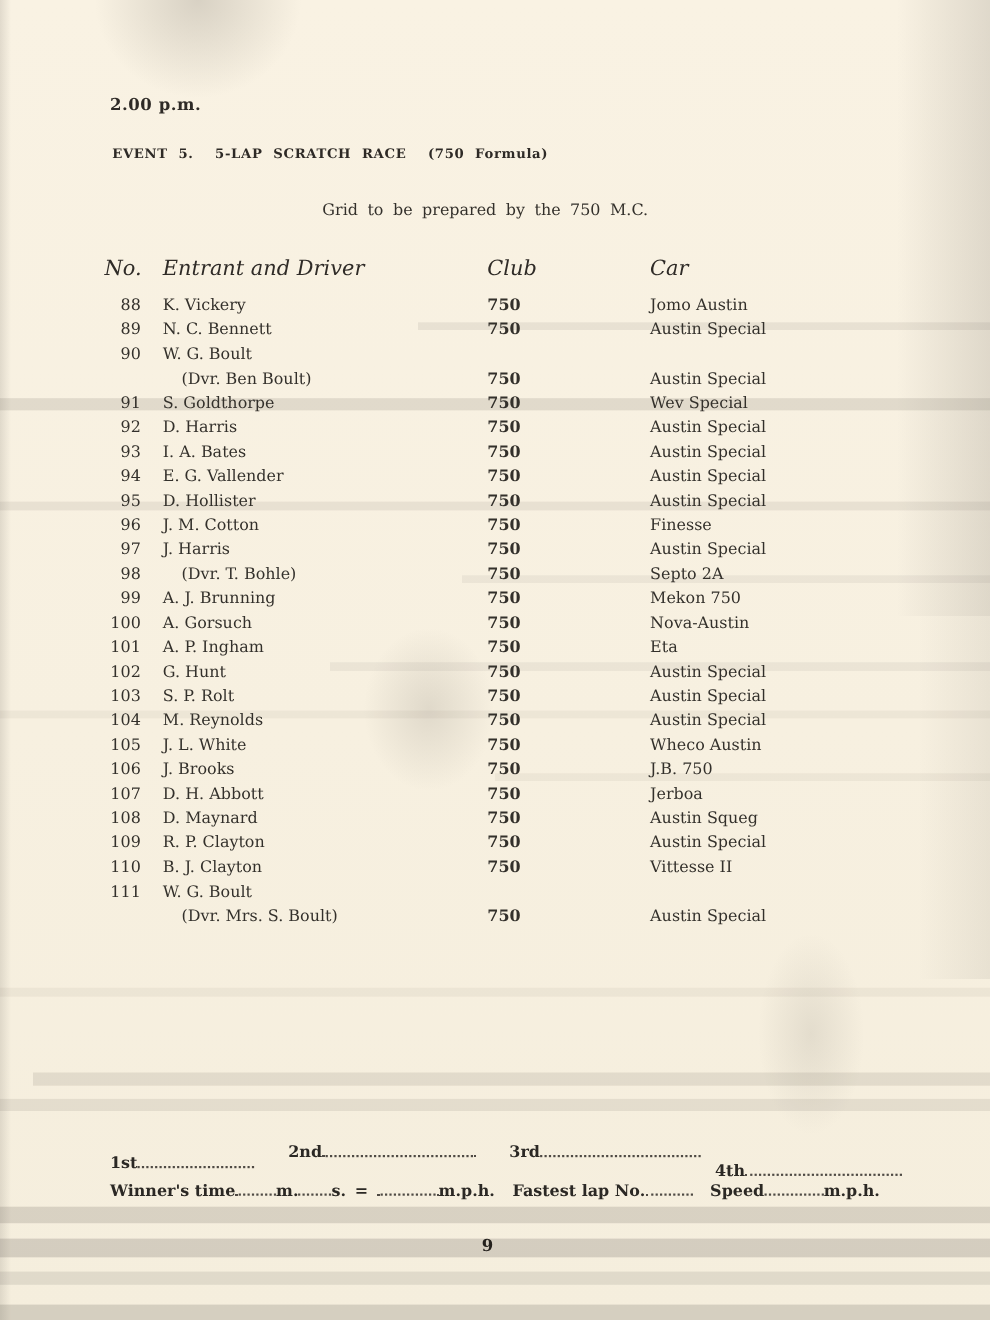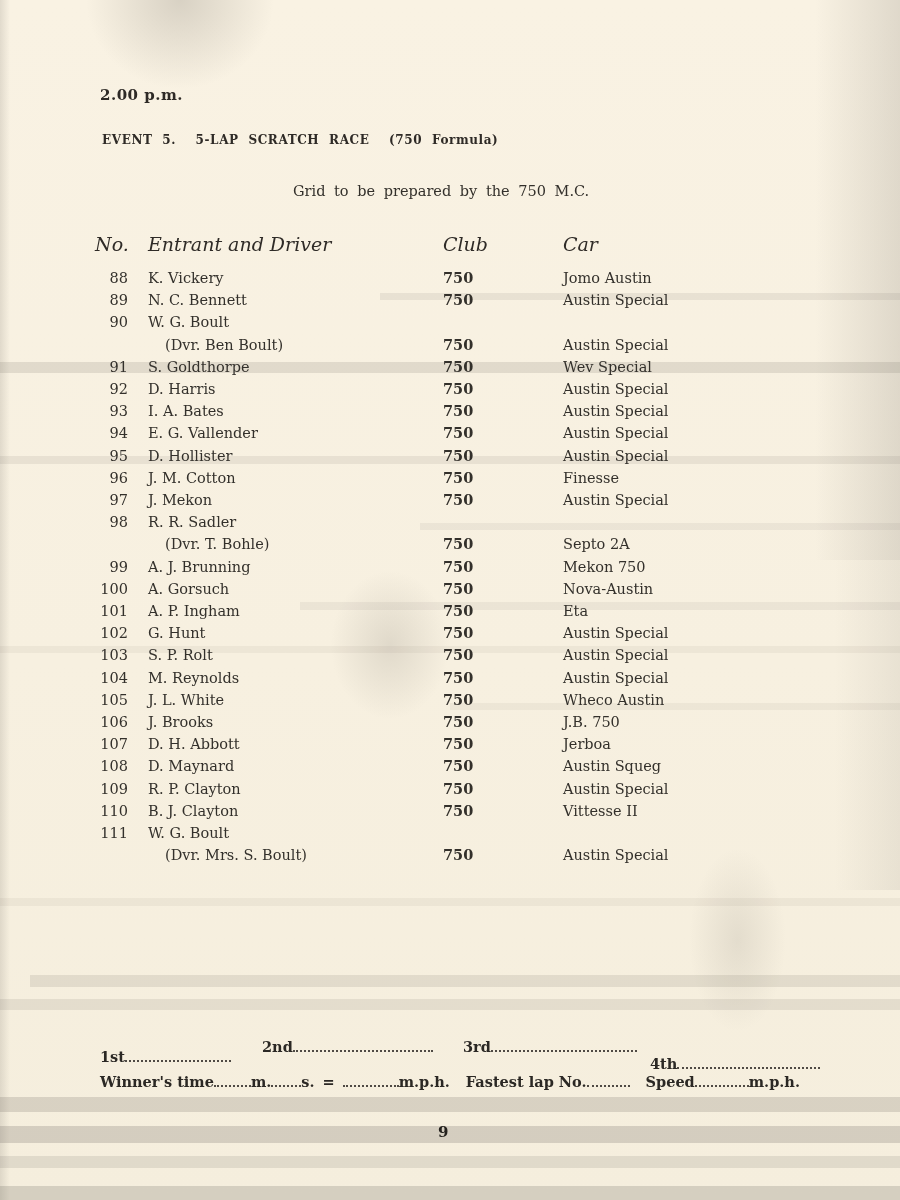--- a/index.html
+++ b/index.html
@@ -67,21 +67,21 @@
   .entry-table { position: absolute; left: 95px; top: 233px; width: 760px; }
   .thead {
     display: flex; font-style: italic; font-size: 19px;
     line-height: 22px; margin-bottom: 12px; color: #2f2b27;
   }
   .rows { }
   .row { display: flex; font-size: 14.5px; line-height: 22.2px; color: #33302b; }
   .c-no      { width: 33px; text-align: right; align-self: flex-start; }
   .c-entrant { width: 295px; padding-left: 20px; box-sizing: content-box; }
   .c-club    { width: 120px; align-self: flex-end; }
-  .c-car     { flex: 1; align-self: flex-end; }
+  .c-car     { flex: 1; align-self: flex-end; margin-left: 28px; }
   .thead .c-no { text-align: right; }
   .driver-line { padding-left: 17px; }
   .row .c-club { font-weight: bold; }
 
   
   .positions-line { position: absolute; left: 100px; top: 1038px; width: 740px; height: 24px;
                     font-size: 14.5px; font-weight: bold; color: #2b2824; }
   .pos-item { position: absolute; white-space: nowrap; }
   .pos-item:nth-child(1) { left: 0; margin-top: 10px; }
   .pos-item:nth-child(2) { left: 162px; }
@@ -230,31 +230,30 @@
         <div class="entrant-line">J. M. Cotton</div>
 
       </div>
       <div class="c-club">750</div>
       <div class="c-car">Finesse</div>
     </div>
 
     <div class="row">
       <div class="c-no">97</div>
       <div class="c-entrant">
-        <div class="entrant-line">J. Mekon</div>
+        <div class="entrant-line">J. Harris</div>
 
       </div>
       <div class="c-club">750</div>
       <div class="c-car">Austin Special</div>
     </div>
 
     <div class="row">
       <div class="c-no">98</div>
       <div class="c-entrant">
-        <div class="entrant-line">R. R. Sadler</div>
         <div class="driver-line">(Dvr. T. Bohle)</div>
       </div>
       <div class="c-club">750</div>
       <div class="c-car">Septo 2A</div>
     </div>
 
     <div class="row">
       <div class="c-no">99</div>
       <div class="c-entrant">
         <div class="entrant-line">A. J. Brunning</div>

